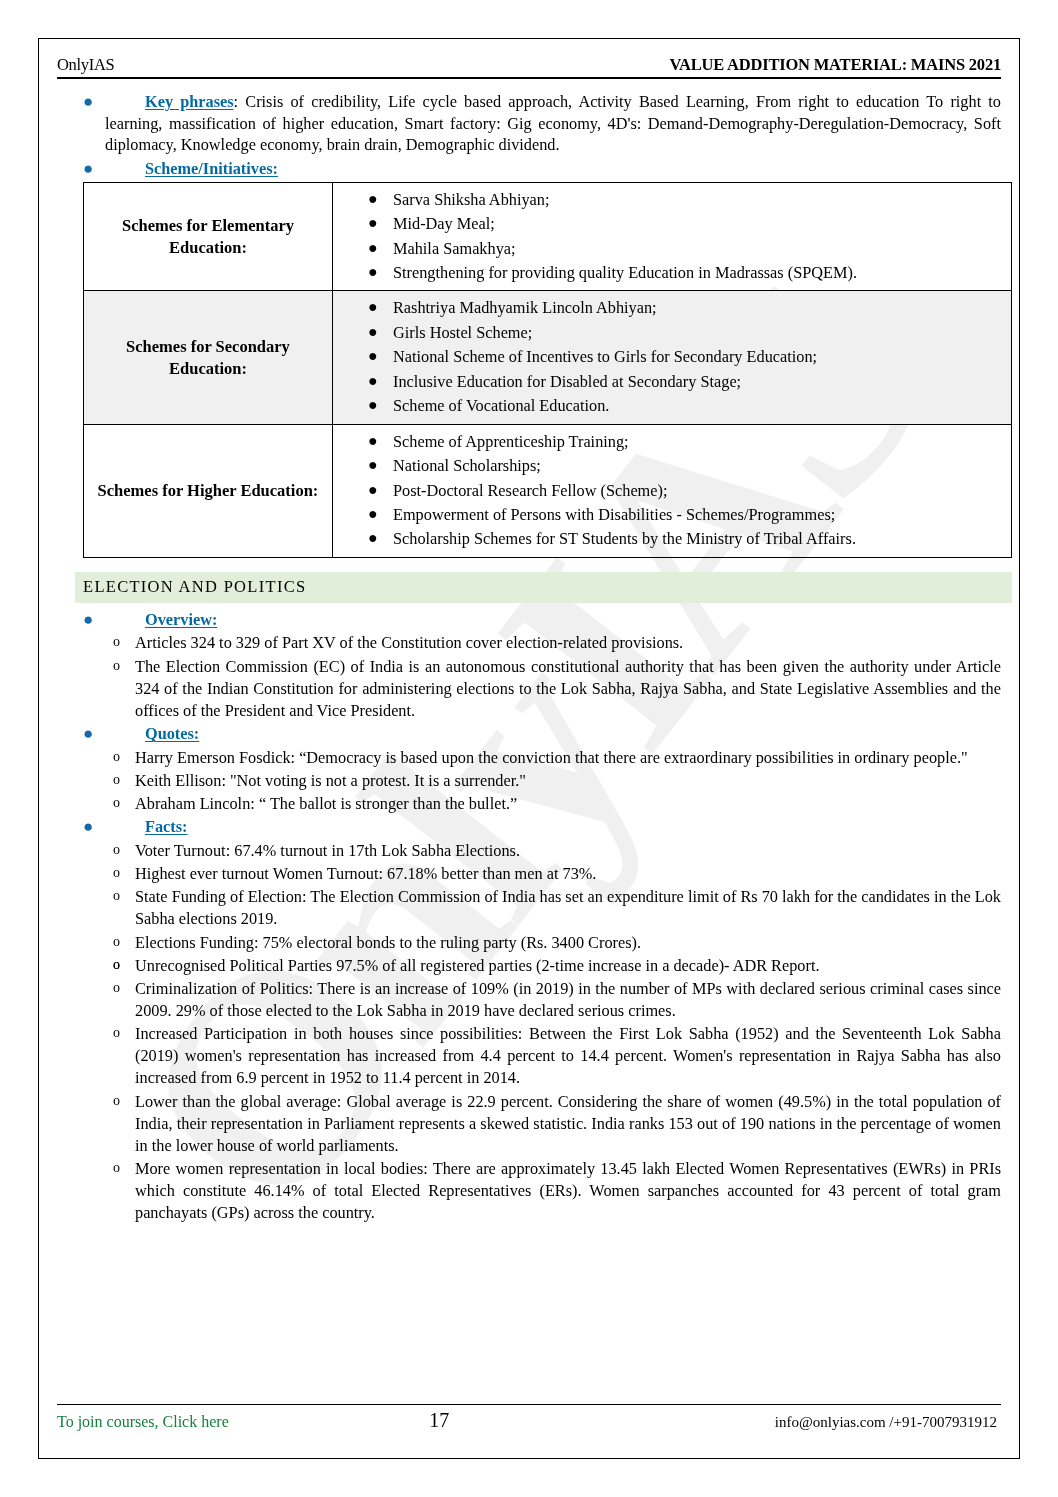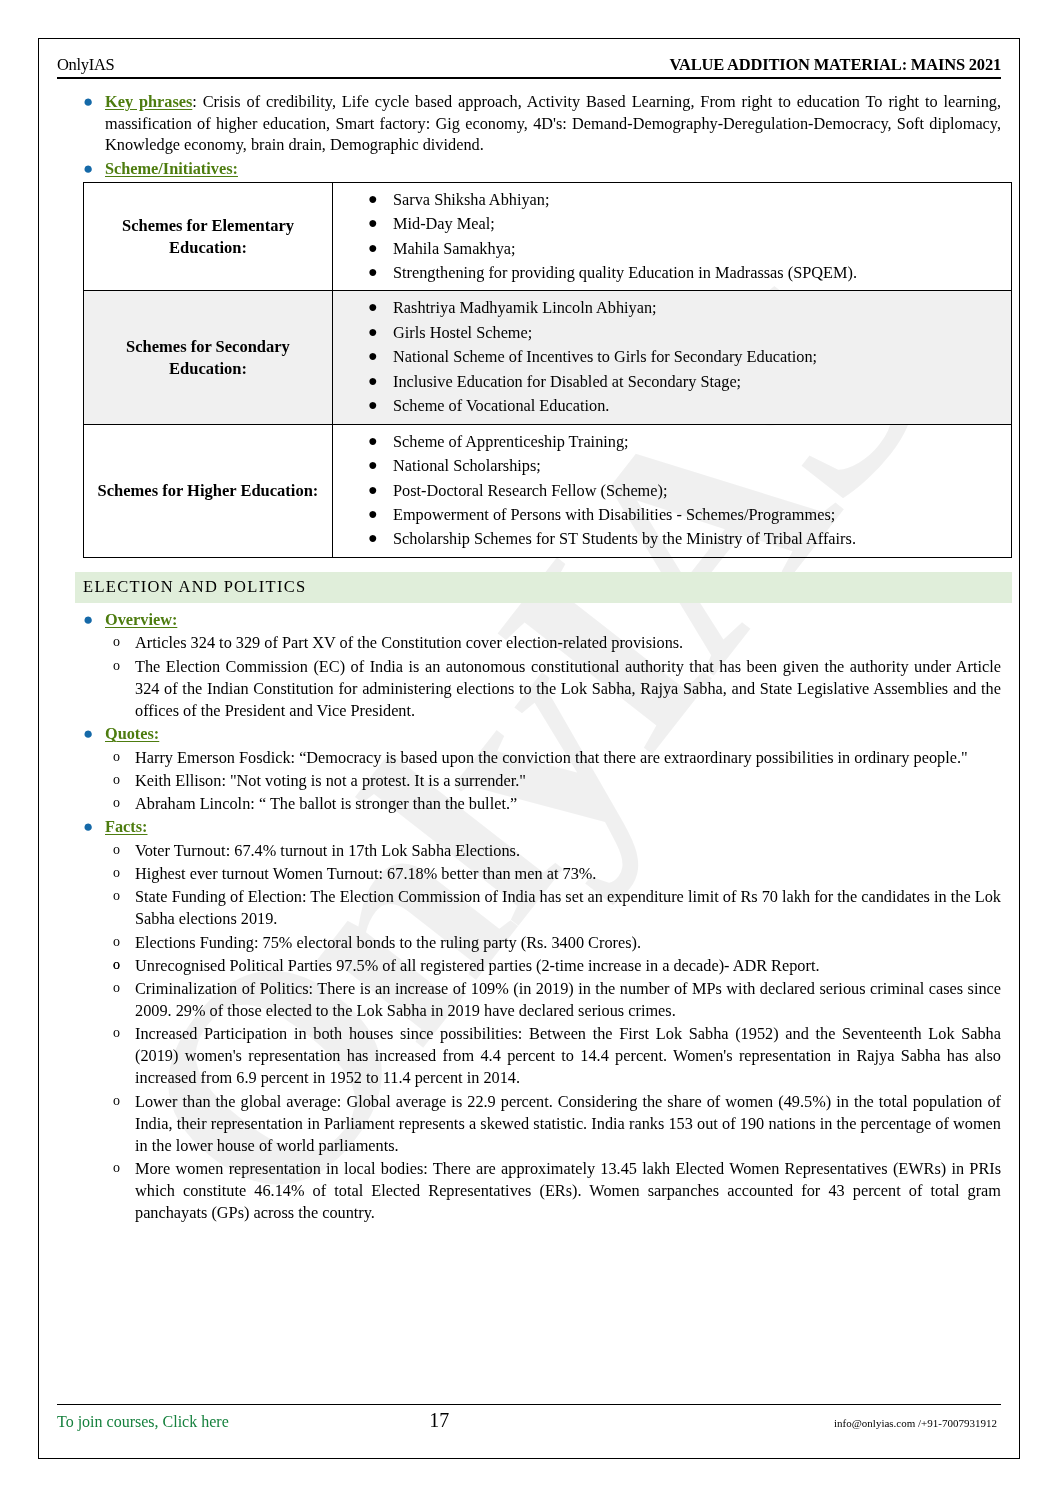--- a/index.html
+++ b/index.html
@@ -86,24 +86,25 @@
   }
   .l1 > .marker {
     position: absolute;
     left: 26px;
     top: 0;
     color: #1569a8;
     font-size: 17px;
     line-height: 1.33;
   }
   .l1-head {
-    color: #4d7c0f;
+    color: #0369a1;
     font-weight: bold;
     text-decoration: underline;
     text-underline-offset: 2px;
+    margin-left: 40px;
   }
 
   
   .l2 {
     position: relative;
     padding-left: 78px;
     margin-bottom: 1px;
     font-size: 16.3px;
     line-height: 1.36;
     text-align: justify;
@@ -190,21 +191,21 @@
     font-family: "Liberation Serif", serif;
   }
   .doc-footer .f-center {
     flex: 0 0 15%;
     text-align: center;
     font-size: 20px;
   }
   .doc-footer .f-right {
     flex: 1;
     text-align: right;
-    font-size: 11px;
+    font-size: 15px;
     padding-right: 4px;
   }
 </style>
 </head>
 <body>
 
 <div id="page">
 
   <div id="watermark">
     <span>OnlyIAS</span>

